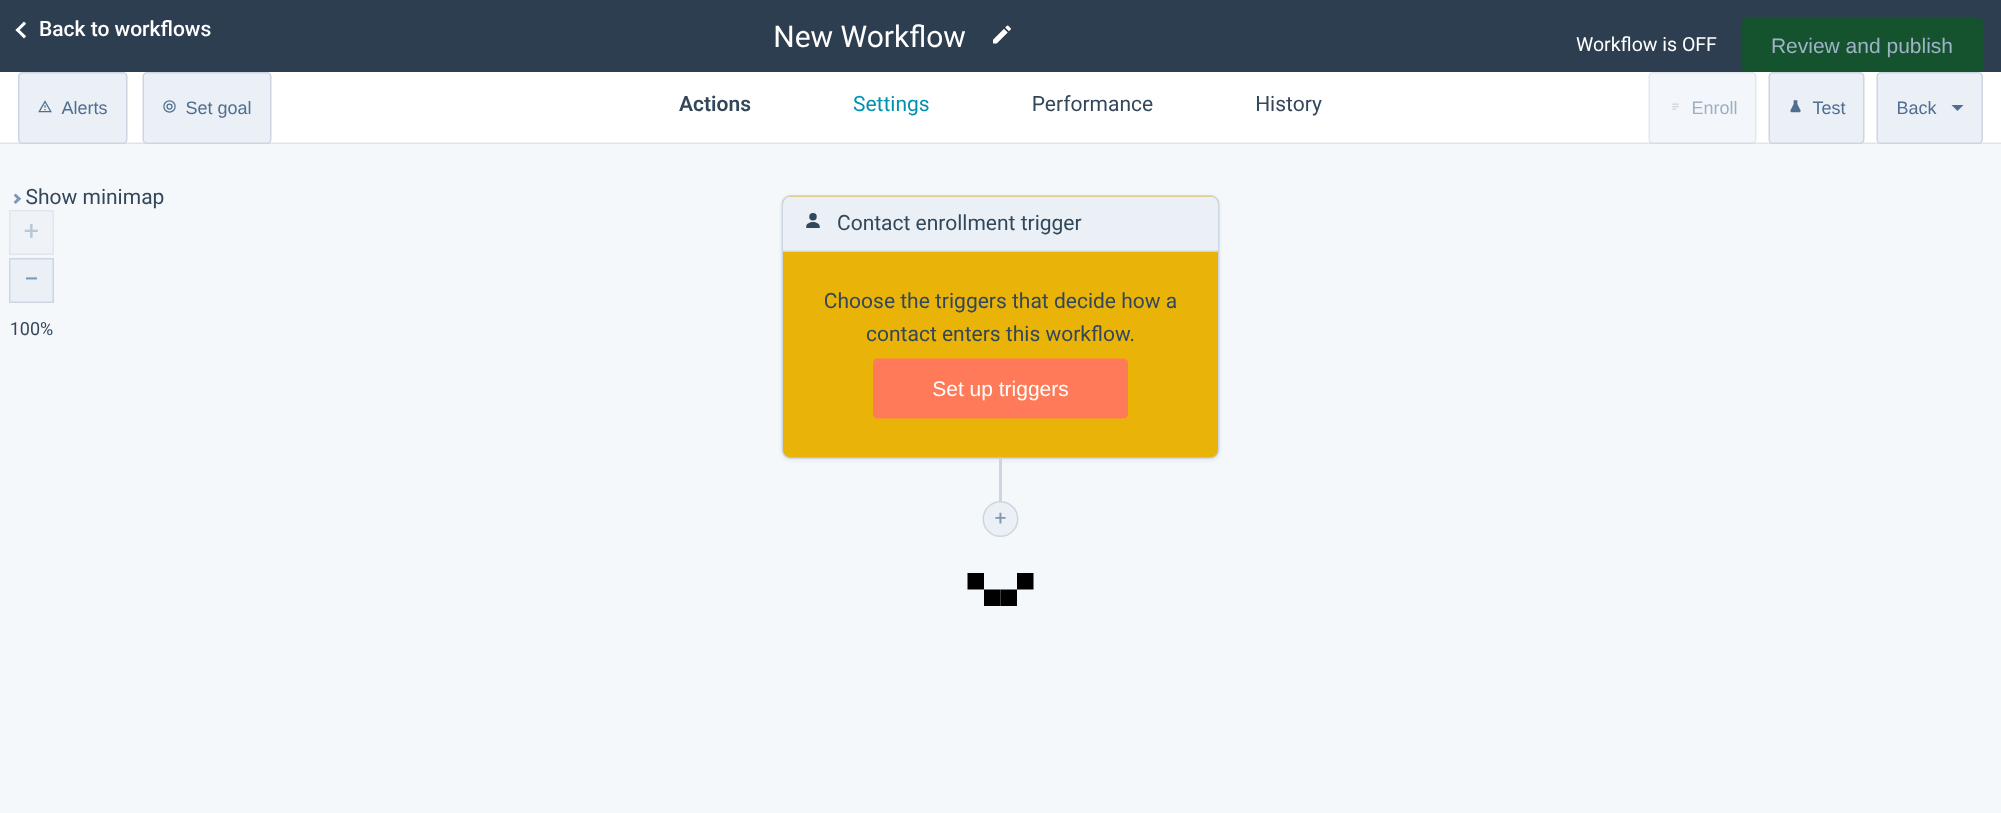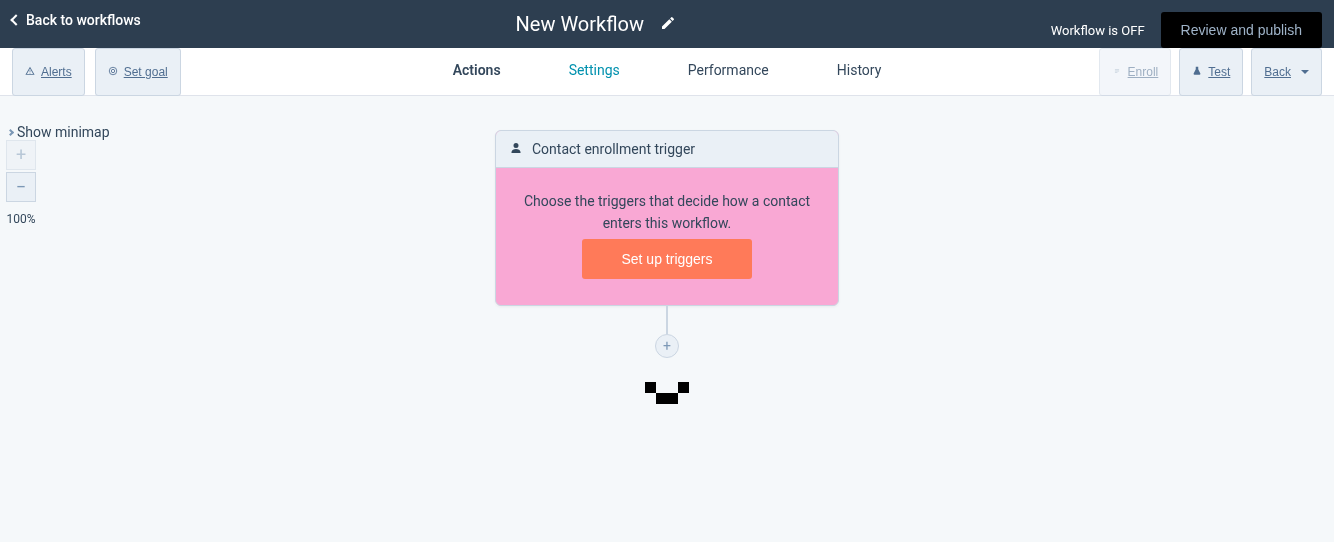--- a/index.html
+++ b/index.html
@@ -45,21 +45,21 @@
     font-weight: 400;
   }
   .pencil-icon svg { width: 16px; height: 16px; fill: #fff; }
   .top-right {
     display: flex;
     align-items: center;
     gap: 16px;
   }
   .status-text { font-size: 13px; color: #fff; }
   .publish-btn {
-    background: #000000;
+    background: #14532d;
     color: #9fb3c8;
     border: none;
     padding: 10px 20px;
     border-radius: 3px;
     font-size: 14px;
     font-weight: 500;
     cursor: not-allowed;
   }
 
   
@@ -77,21 +77,20 @@
     background: #eaf0f6;
     border: 1px solid #cbd6e2;
     color: #506e91;
     padding: 16px 12px;
     border-radius: 3px;
     font-size: 12px;
     cursor: pointer;
     display: inline-flex;
     align-items: center;
     gap: 6px;
-    text-decoration: underline;
   }
   .pill-btn.disabled { opacity: 0.55; cursor: not-allowed; margin-left: 12px; }
   .sub-center {
     display: flex;
     gap: 48px;
     height: 100%;
     align-items: center;
     position: absolute;
     left: 50%;
     transform: translateX(-50%);
@@ -167,22 +166,22 @@
   .wf-center {
     position: absolute;
     top: 34px;
     left: 50%;
     transform: translateX(-50%);
     display: flex;
     flex-direction: column;
     align-items: center;
   }
   .trigger-card {
-    width: 344px;
-    background: #f9a8d4;
+    width: 292px;
+    background: #eab308;
     border: 1px solid #cbd6e2;
     border-radius: 6px;
     overflow: hidden;
     box-shadow: 0 1px 3px rgba(0,0,0,0.05);
   }
   .card-header {
     background: #eaf0f6;
     border-bottom: 1px solid #cbd6e2;
     padding: 10px 14px;
     display: flex;

